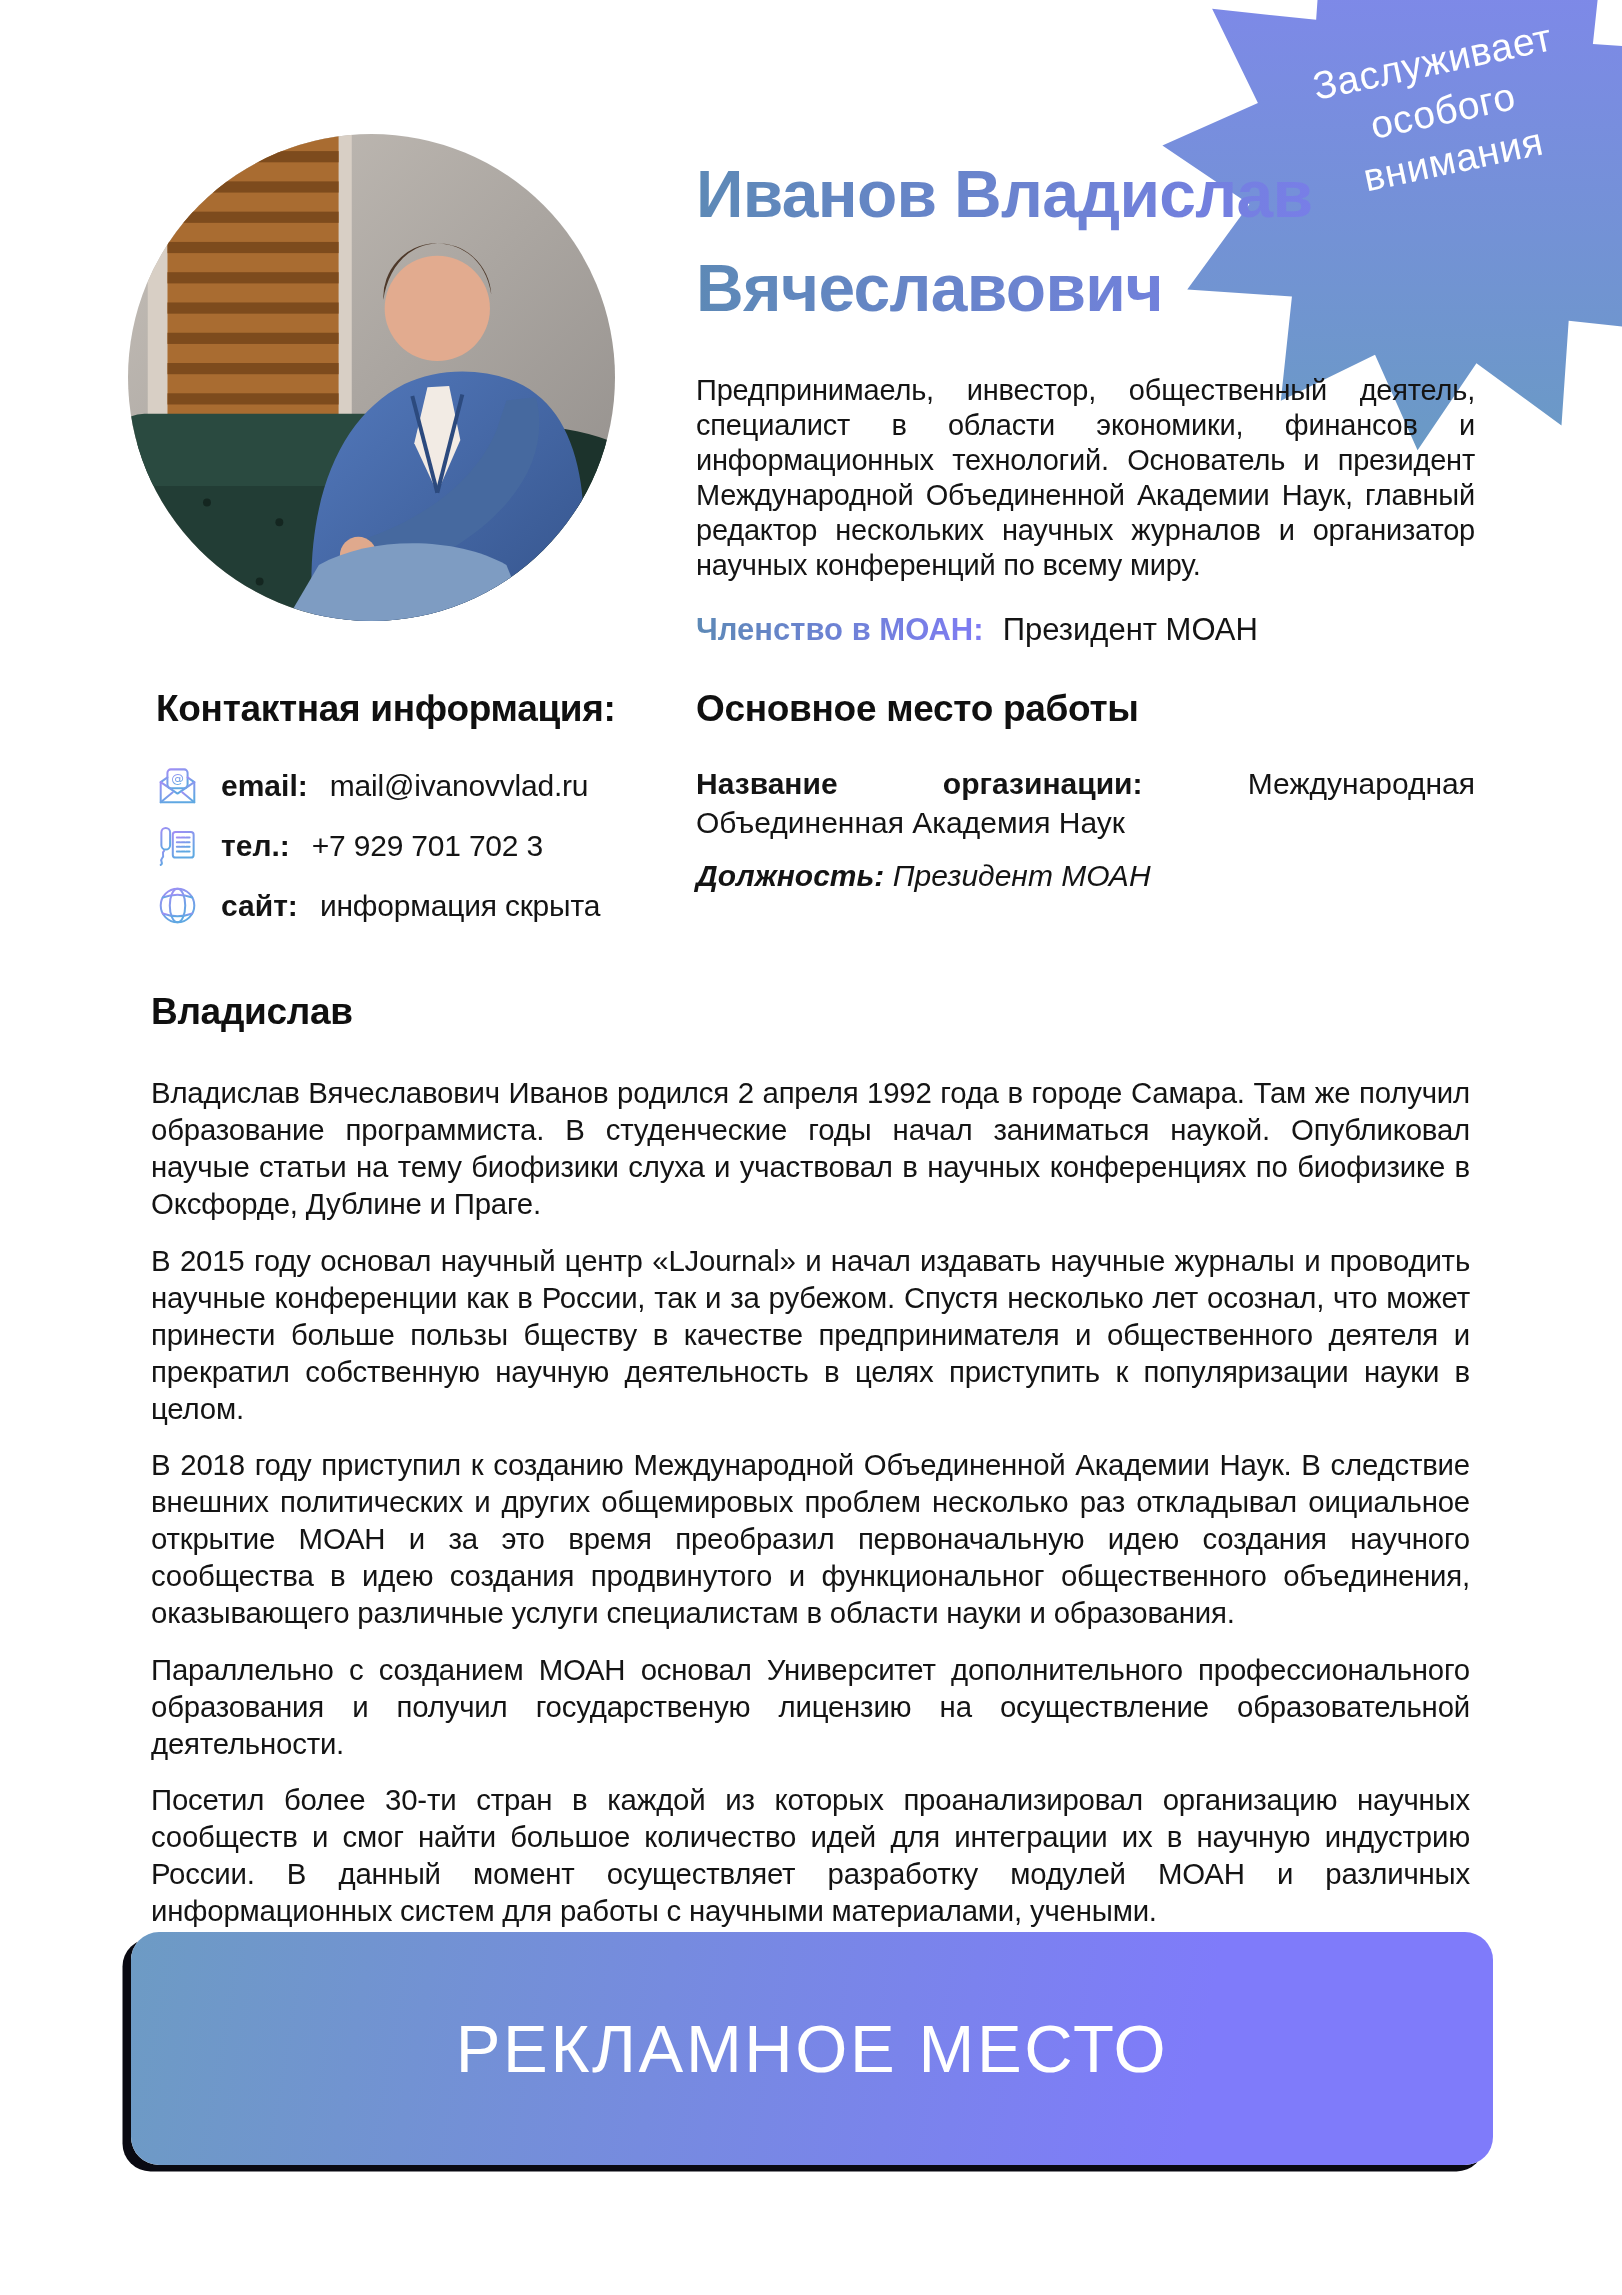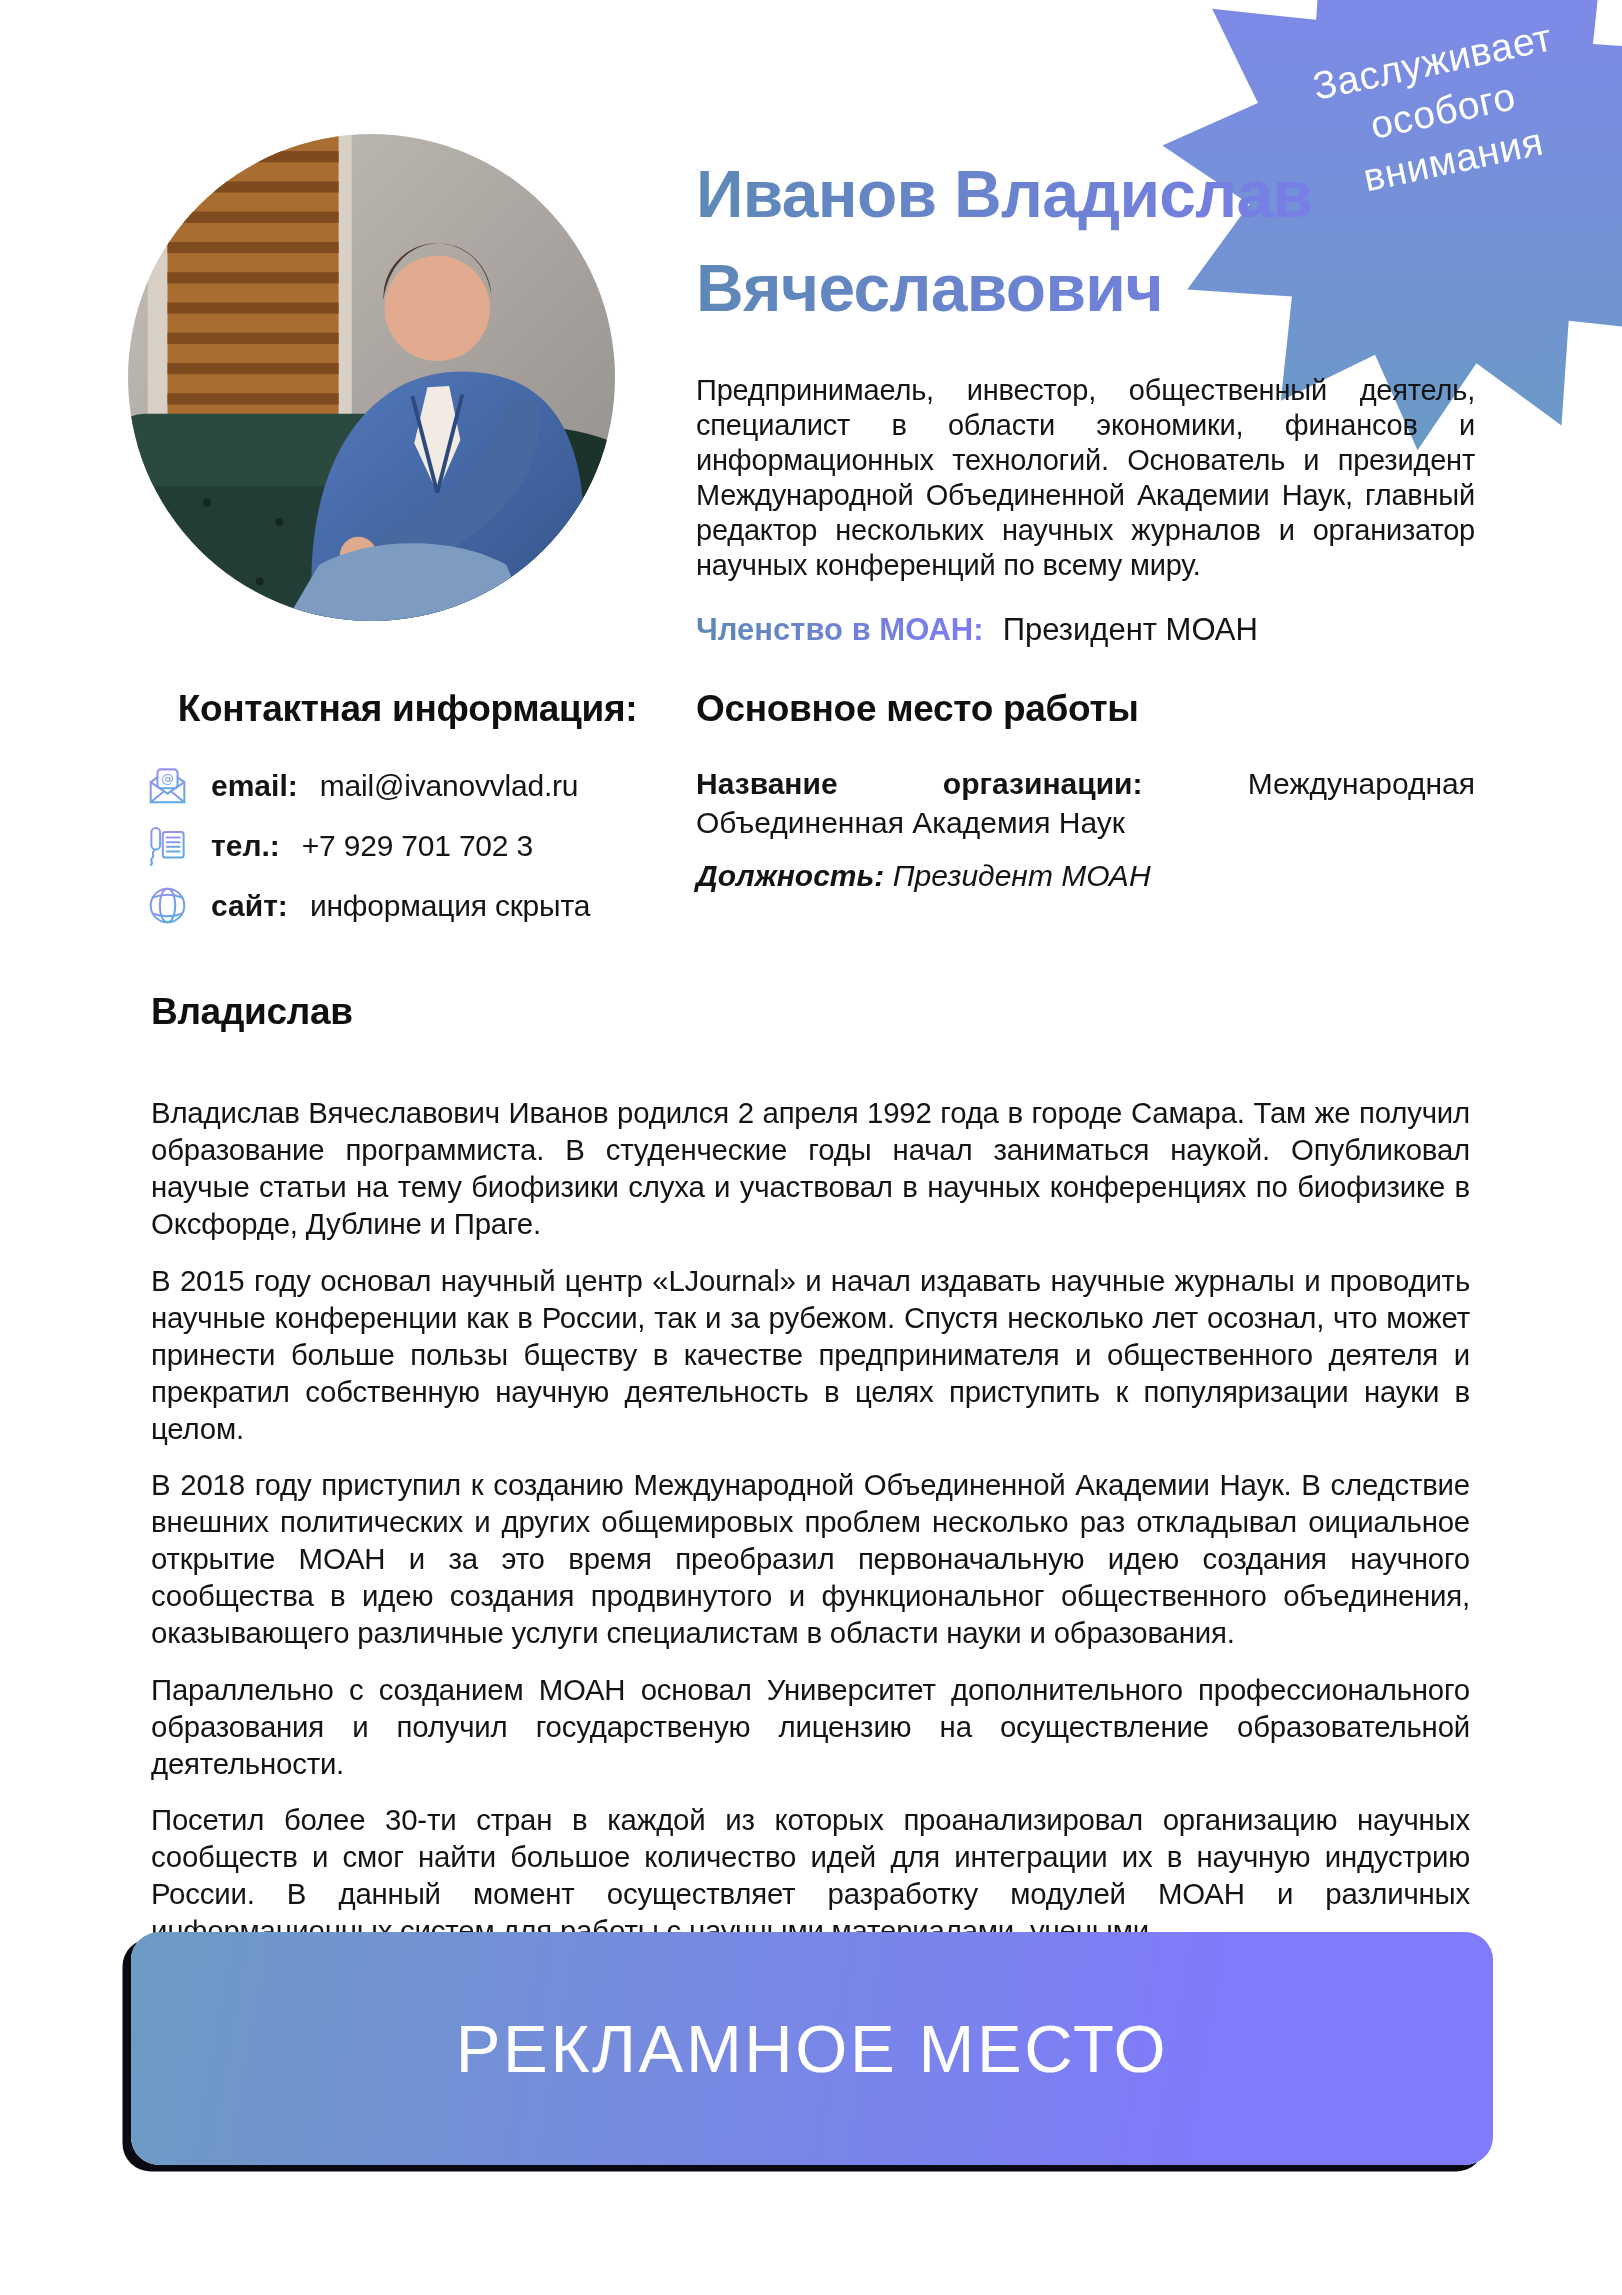--- a/index.html
+++ b/index.html
@@ -40,40 +40,40 @@
   .summary{
     margin:38px 0 0 0;font-size:29px;line-height:35px;
     text-align:justify;letter-spacing:-0.2px;
   }
   .membership{margin:29px 0 0 0;font-size:31px;}
   .membership .m-label{font-weight:700;}
   .membership .m-value{color:#141414;margin-left:10.5px;}
   
   .sec-h{margin:0;font-size:37px;font-weight:700;letter-spacing:-0.3px;color:#101010;}
   
-  .contacts{position:absolute;left:146px;top:688px;width:523px;text-align:center;}
+  .contacts{position:absolute;left:156px;top:688px;width:523px;}
   .c-rows{margin-top:34px;display:flex;flex-direction:column;gap:17px;}
   .c-row{display:flex;align-items:center;gap:22px;font-size:30px;}
   .c-icon{width:43px;height:43px;flex:0 0 43px;display:inline-block;}
   .c-icon svg{width:100%;height:100%;display:block;}
   .c-label{font-weight:700;}
   .c-value{letter-spacing:-0.2px;}
   
   .work{position:absolute;left:696px;top:688px;width:779px;}
   .work .org{margin:34px 0 0 0;font-size:30px;line-height:39px;text-align:justify;}
   .work .org .w-label{font-weight:700;}
   .work .pos{margin:17px 0 0 0;font-size:30px;font-style:italic;}
   .work .pos .w-label{font-weight:700;}
   
   .bio{position:absolute;left:151px;top:991px;width:1319px;}
   .bio-p{
     margin:19.6px 0 0 0;font-size:29.4px;line-height:37px;
     text-align:justify;letter-spacing:-0.2px;
   }
-  .bio-p:first-of-type{margin-top:61px;}
+  .bio-p:first-of-type{margin-top:41px;}
   
   .banner{
     position:absolute;left:131px;top:1932px;width:1362px;height:233px;
     border-radius:28px;
     background:linear-gradient(100deg,#6d9bc4 0%,#7f7bfa 78%);
     box-shadow:-8.5px 6.5px 0 0 #0a0a12;
     display:flex;align-items:center;justify-content:center;
   }
   .banner-text{
     color:#ffffff;font-size:67px;font-weight:300;letter-spacing:2.6px;

